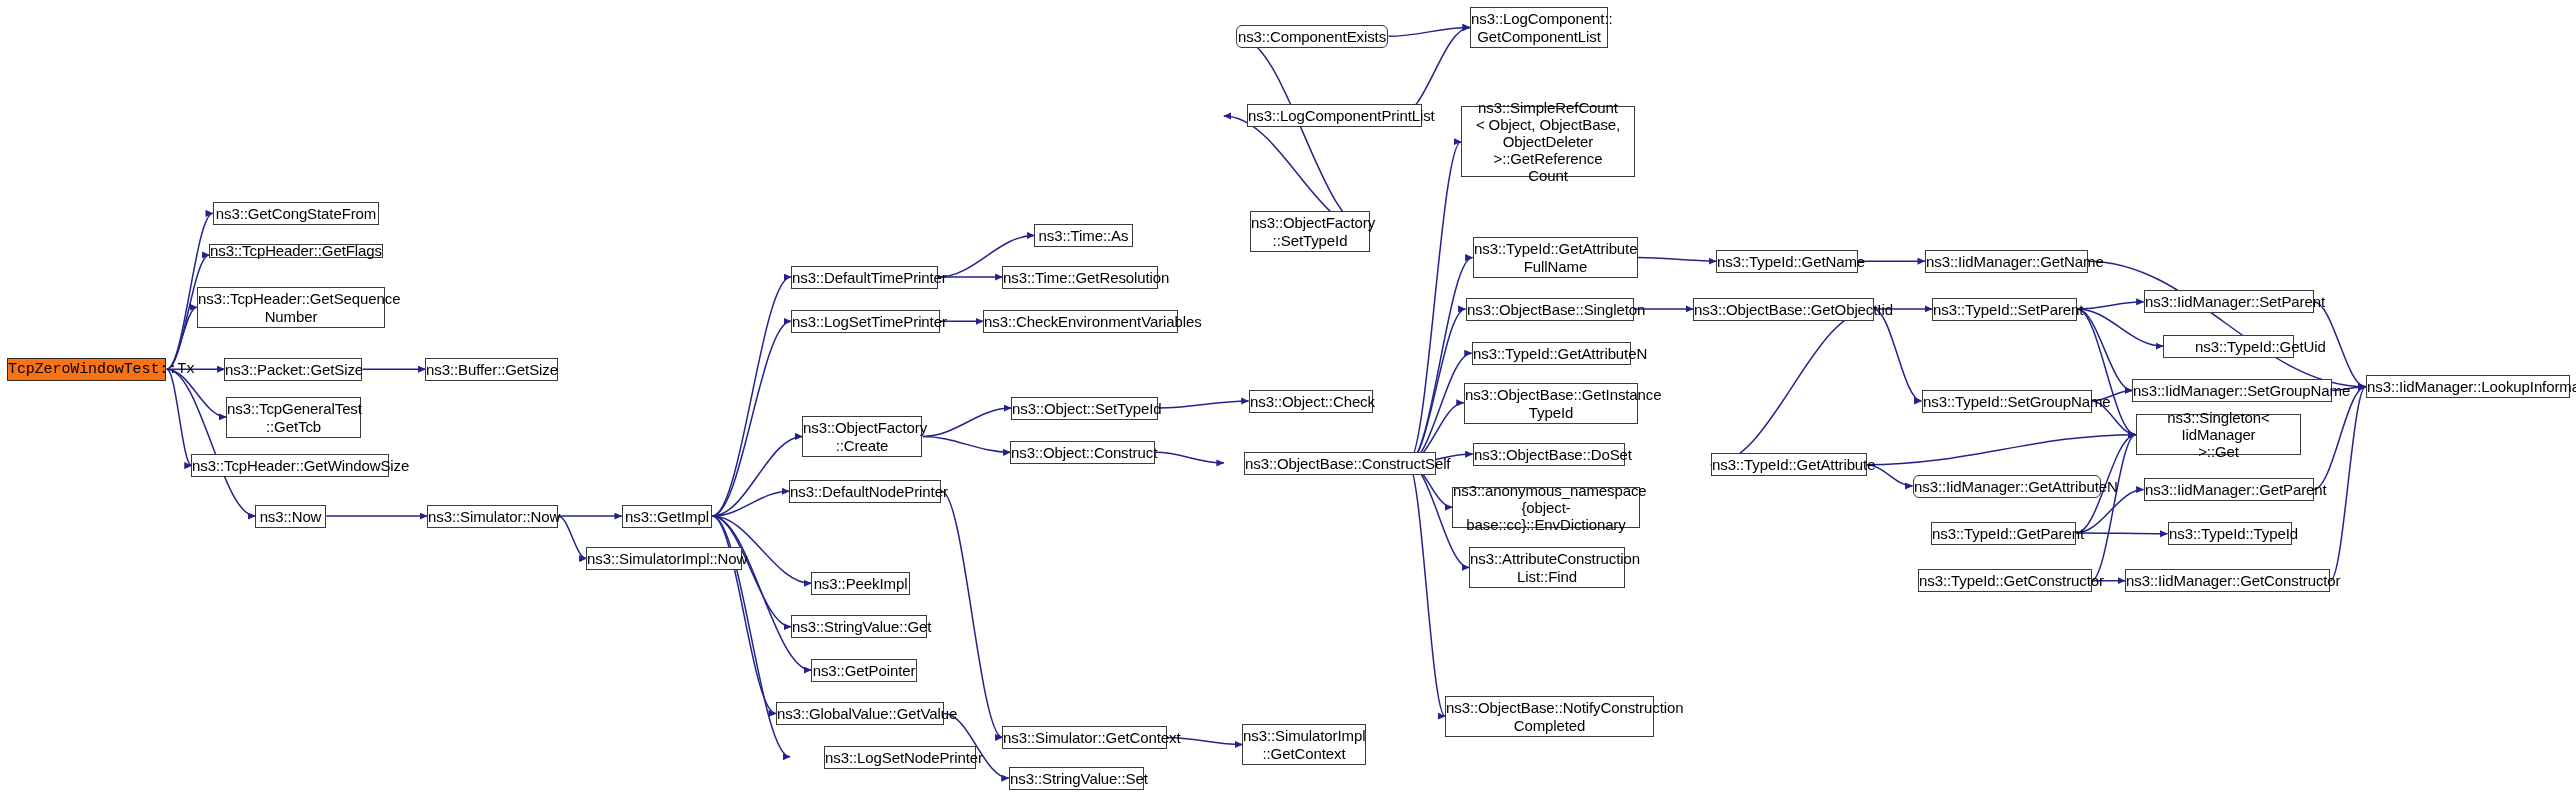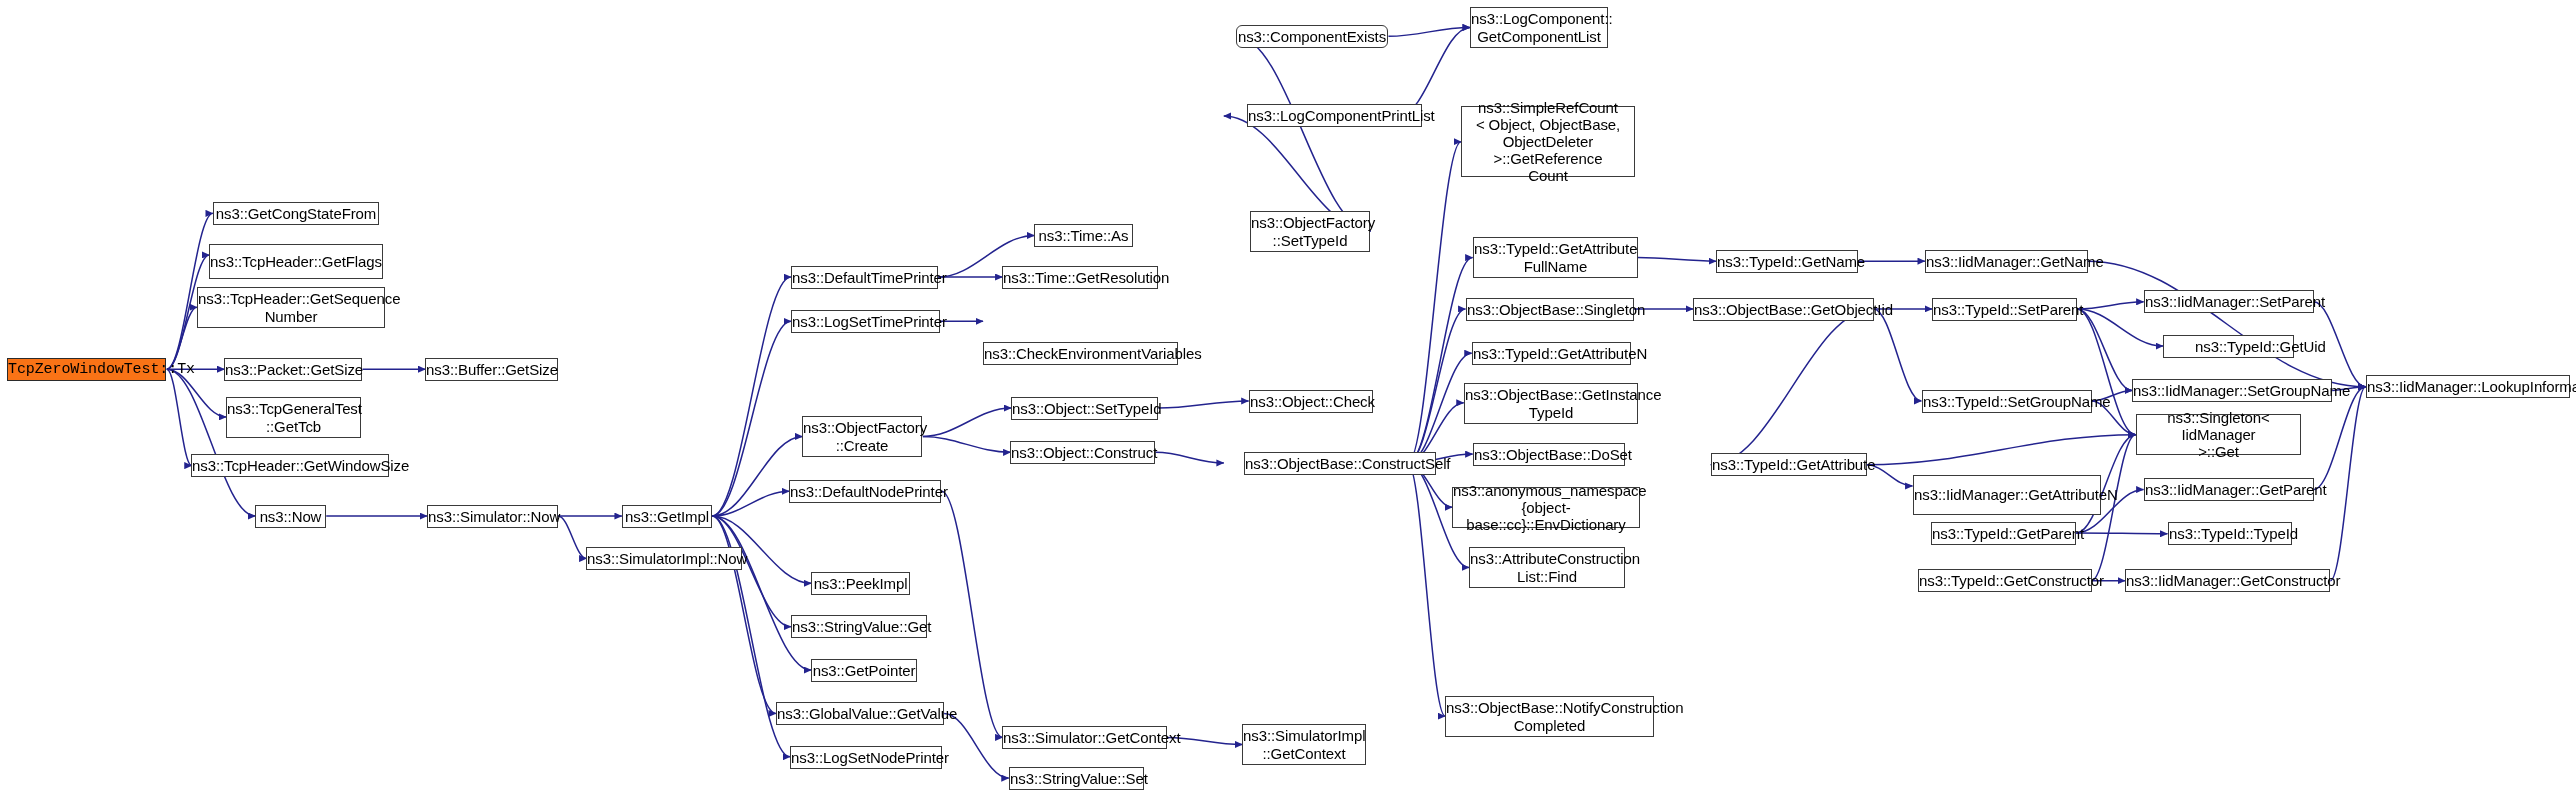--- a/index.html
+++ b/index.html
@@ -124,45 +124,45 @@
       <path d="M2346,349 C2371.08,349 2386.92,491 2412,491" fill="none" stroke="#23238e" stroke-width="1.7" marker-end="url(#ah)"></path>
       <path d="M2346,349 C2369.56,349 2384.44,441 2408,441" fill="none" stroke="#23238e" stroke-width="1.7" marker-end="url(#ah)"></path>
       <path d="M2358,295 C2477.32,295 2552.68,437 2672,437" fill="none" stroke="#23238e" stroke-width="1.7" marker-end="url(#ah)"></path>
       <path d="M2613,341 C2635.42,341 2649.58,437 2672,437" fill="none" stroke="#23238e" stroke-width="1.7" marker-end="url(#ah)"></path>
       <path d="M2634,441 C2648.44,441 2657.56,437 2672,437" fill="none" stroke="#23238e" stroke-width="1.7" marker-end="url(#ah)"></path>
       <path d="M2613,553 C2635.42,553 2649.58,437 2672,437" fill="none" stroke="#23238e" stroke-width="1.7" marker-end="url(#ah)"></path>
       <path d="M2632,656 C2647.2,656 2656.8,437 2672,437" fill="none" stroke="#23238e" stroke-width="1.7" marker-end="url(#ah)"></path>
     </svg>
 <div class="node root-node" style="left: 7px; top: 358px; width: 159px; height: 23px;"><span class="node-label">TcpZeroWindowTest::Tx</span></div>
     <div class="node" style="left: 213px; top: 202px; width: 166px; height: 23px;"><span class="node-label">ns3::GetCongStateFrom</span></div>
-    <div class="node" style="left: 209px; top: 244px; width: 174px; height: 35px;"><span class="node-label">ns3::TcpHeader::GetFlags</span></div>
+    <div class="node" style="left: 209px; top: 244px; width: 174px; height: 14px;"><span class="node-label">ns3::TcpHeader::GetFlags</span></div>
     <div class="node" style="left: 197px; top: 287px; width: 188px; height: 41px;"><span class="node-label">ns3::TcpHeader::GetSequence
 Number</span></div>
     <div class="node" style="left: 224px; top: 358px; width: 138px; height: 23px;"><span class="node-label">ns3::Packet::GetSize</span></div>
     <div class="node" style="left: 425px; top: 358px; width: 133px; height: 23px;"><span class="node-label">ns3::Buffer::GetSize</span></div>
     <div class="node" style="left: 226px; top: 397px; width: 135px; height: 41px;"><span class="node-label">ns3::TcpGeneralTest
 ::GetTcb</span></div>
     <div class="node" style="left: 191px; top: 454px; width: 198px; height: 23px;"><span class="node-label">ns3::TcpHeader::GetWindowSize</span></div>
     <div class="node" style="left: 255px; top: 505px; width: 71px; height: 23px;"><span class="node-label">ns3::Now</span></div>
     <div class="node" style="left: 427px; top: 505px; width: 131px; height: 23px;"><span class="node-label">ns3::Simulator::Now</span></div>
     <div class="node" style="left: 622px; top: 505px; width: 90px; height: 23px;"><span class="node-label">ns3::GetImpl</span></div>
     <div class="node" style="left: 586px; top: 547px; width: 156px; height: 23px;"><span class="node-label">ns3::SimulatorImpl::Now</span></div>
     <div class="node" style="left: 791px; top: 266px; width: 147px; height: 23px;"><span class="node-label">ns3::DefaultTimePrinter</span></div>
     <div class="node" style="left: 791px; top: 310px; width: 149px; height: 23px;"><span class="node-label">ns3::LogSetTimePrinter</span></div>
     <div class="node" style="left: 1034px; top: 224px; width: 99px; height: 23px;"><span class="node-label">ns3::Time::As</span></div>
     <div class="node" style="left: 1002px; top: 266px; width: 156px; height: 23px;"><span class="node-label">ns3::Time::GetResolution</span></div>
-    <div class="node" style="left: 983px; top: 310px; width: 195px; height: 23px; margin-top: 32px;"><span class="node-label">ns3::CheckEnvironmentVariables</span></div>
+    <div class="node" style="left: 983px; top: 310px; width: 195px; height: 23px;"><span class="node-label">ns3::CheckEnvironmentVariables</span></div>
     <div class="node" style="left: 802px; top: 416px; width: 120px; height: 41px;"><span class="node-label">ns3::ObjectFactory
 ::Create</span></div>
     <div class="node" style="left: 789px; top: 480px; width: 152px; height: 23px;"><span class="node-label">ns3::DefaultNodePrinter</span></div>
     <div class="node" style="left: 811px; top: 572px; width: 99px; height: 23px;"><span class="node-label">ns3::PeekImpl</span></div>
     <div class="node" style="left: 791px; top: 615px; width: 136px; height: 23px;"><span class="node-label">ns3::StringValue::Get</span></div>
     <div class="node" style="left: 811px; top: 659px; width: 106px; height: 23px;"><span class="node-label">ns3::GetPointer</span></div>
     <div class="node" style="left: 776px; top: 702px; width: 168px; height: 23px;"><span class="node-label">ns3::GlobalValue::GetValue</span></div>
-    <div class="node" style="left: 790px; top: 746px; width: 152px; height: 23px;"><span class="node-label">ns3::LogSetNodePrinter</span></div>
+    <div class="node" style="left: 824px; top: 746px; width: 152px; height: 23px;"><span class="node-label">ns3::LogSetNodePrinter</span></div>
     <div class="node" style="left: 1011px; top: 397px; width: 147px; height: 23px;"><span class="node-label">ns3::Object::SetTypeId</span></div>
     <div class="node" style="left: 1010px; top: 441px; width: 145px; height: 23px;"><span class="node-label">ns3::Object::Construct</span></div>
     <div class="node" style="left: 1002px; top: 726px; width: 165px; height: 23px;"><span class="node-label">ns3::Simulator::GetContext</span></div>
     <div class="node" style="left: 1009px; top: 767px; width: 135px; height: 23px;"><span class="node-label">ns3::StringValue::Set</span></div>
     <div class="node" style="left: 1242px; top: 724px; width: 124px; height: 41px;"><span class="node-label">ns3::SimulatorImpl
 ::GetContext</span></div>
     <div class="node" style="left: 1236px; top: 25px; width: 152px; height: 23px; border-radius: 6px;"><span class="node-label">ns3::ComponentExists</span></div>
     <div class="node" style="left: 1224px; top: 104px; width: 175px; height: 23px; margin-left: 23px;"><span class="node-label">ns3::LogComponentPrintList</span></div>
     <div class="node" style="left: 1250px; top: 211px; width: 120px; height: 41px;"><span class="node-label">ns3::ObjectFactory
 ::SetTypeId</span></div>
@@ -184,21 +184,21 @@
     <div class="node" style="left: 1452px; top: 487px; width: 188px; height: 41px;"><span class="node-label">ns3::anonymous_namespace
 {object-base::cc}::EnvDictionary</span></div>
     <div class="node" style="left: 1469px; top: 547px; width: 156px; height: 41px;"><span class="node-label">ns3::AttributeConstruction
 List::Find</span></div>
     <div class="node" style="left: 1445px; top: 696px; width: 209px; height: 41px;"><span class="node-label">ns3::ObjectBase::NotifyConstruction
 Completed</span></div>
     <div class="node" style="left: 1711px; top: 453px; width: 156px; height: 23px;"><span class="node-label">ns3::TypeId::GetAttribute</span></div>
     <div class="node" style="left: 1716px; top: 250px; width: 142px; height: 23px;"><span class="node-label">ns3::TypeId::GetName</span></div>
     <div class="node" style="left: 1693px; top: 298px; width: 181px; height: 23px;"><span class="node-label">ns3::ObjectBase::GetObjectIid</span></div>
     <div class="node" style="left: 1922px; top: 390px; width: 170px; height: 23px;"><span class="node-label">ns3::TypeId::SetGroupName</span></div>
-    <div class="node" style="left: 1913px; top: 475px; width: 188px; height: 40px;"><span class="node-label">ns3::IidManager::GetAttributeN</span></div>
+    <div class="node" style="left: 1913px; top: 475px; width: 188px; height: 23px; border-radius: 6px;"><span class="node-label">ns3::IidManager::GetAttributeN</span></div>
     <div class="node" style="left: 1931px; top: 522px; width: 145px; height: 23px;"><span class="node-label">ns3::TypeId::GetParent</span></div>
     <div class="node" style="left: 1918px; top: 569px; width: 174px; height: 23px;"><span class="node-label">ns3::TypeId::GetConstructor</span></div>
     <div class="node" style="left: 1925px; top: 250px; width: 163px; height: 23px;"><span class="node-label">ns3::IidManager::GetName</span></div>
     <div class="node" style="left: 1932px; top: 298px; width: 145px; height: 23px;"><span class="node-label">ns3::TypeId::SetParent</span></div>
     <div class="node" style="left: 2144px; top: 290px; width: 170px; height: 23px;"><span class="node-label">ns3::IidManager::SetParent</span></div>
     <div class="node" style="left: 2163px; top: 335px; width: 131px; height: 23px; padding-left: 31px;"><span class="node-label">ns3::TypeId::GetUid</span></div>
     <div class="node" style="left: 2132px; top: 379px; width: 200px; height: 23px;"><span class="node-label">ns3::IidManager::SetGroupName</span></div>
     <div class="node" style="left: 2136px; top: 414px; width: 165px; height: 41px;"><span class="node-label">ns3::Singleton&lt; IidManager
 &gt;::Get</span></div>
     <div class="node" style="left: 2144px; top: 478px; width: 170px; height: 23px;"><span class="node-label">ns3::IidManager::GetParent</span></div>

